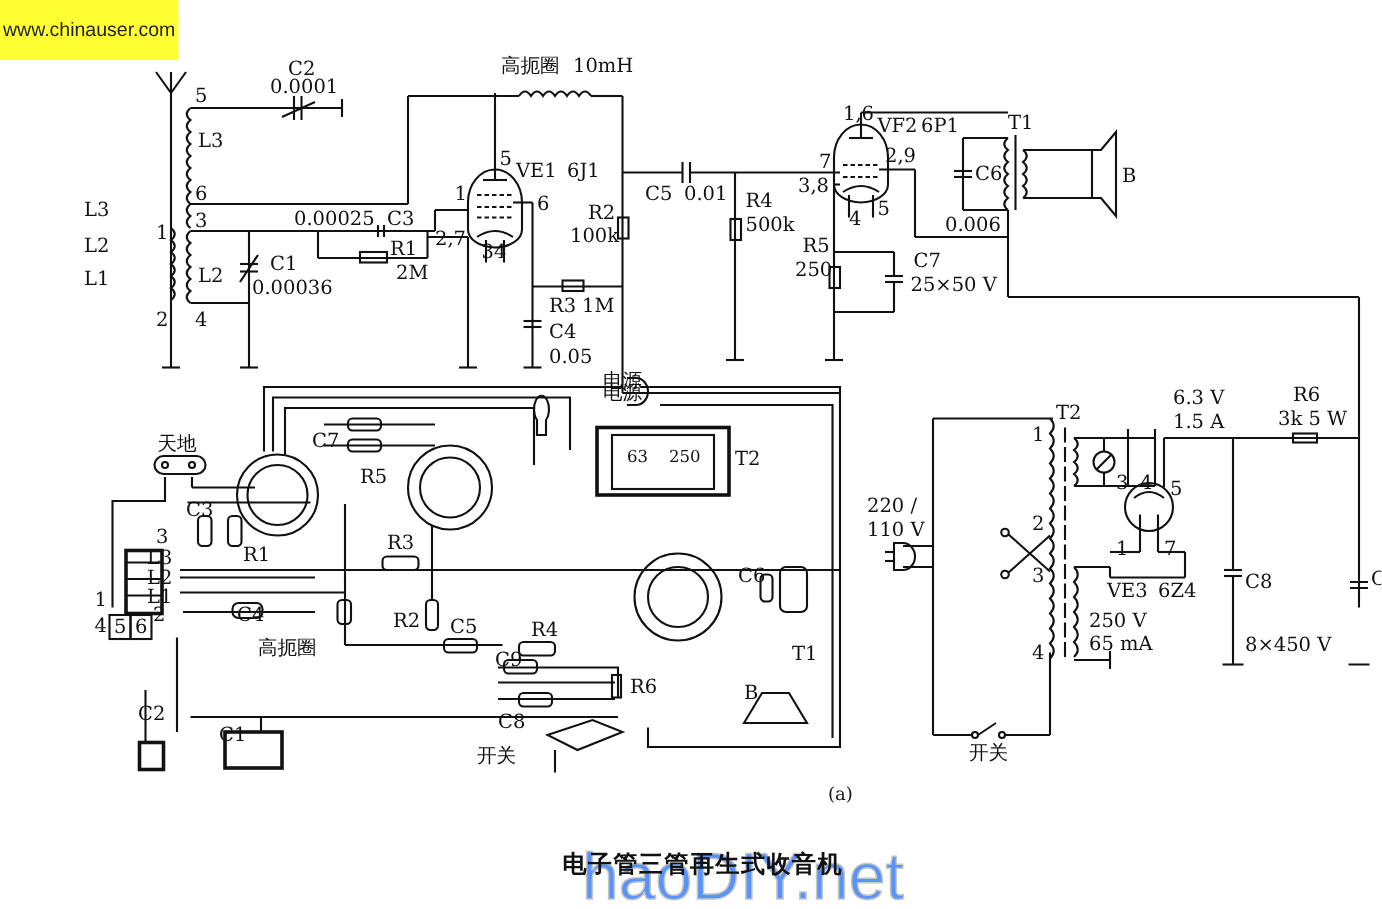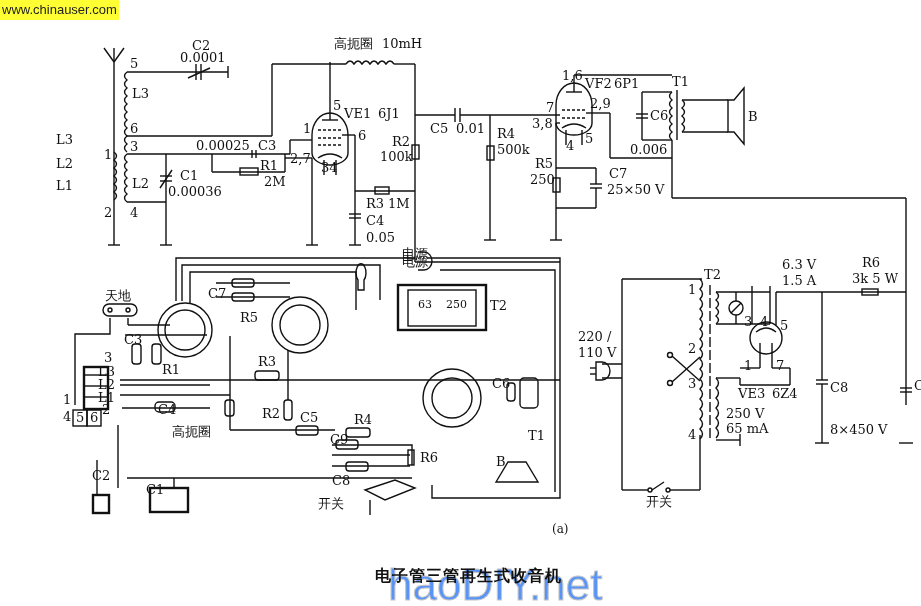--- a/index.html
+++ b/index.html
@@ -3,21 +3,21 @@
 <meta charset="utf-8">
 <style>
   html,body{margin:0;padding:0;background:#fff;}
   body{width:921px;height:606px;position:relative;overflow:hidden;font-family:"DejaVu Serif",serif;color:#111;}
   svg{position:absolute;left:0;top:0;}
   .w{stroke:#111;stroke-width:1.4;fill:none;}
   .wt{stroke:#111;stroke-width:2.4;fill:none;}
   .lbl{font-family:"DejaVu Serif",serif;font-size:13px;fill:#111;}
   .lbls{font-family:"DejaVu Serif",serif;font-size:11px;fill:#111;}
   .cn{font-family:"DejaVu Sans",sans-serif;font-size:13px;fill:#111;}
-  .wm{position:absolute;left:0;top:0;background:#ffff33;color:#222;font-family:"Liberation Sans",sans-serif;font-size:13px;padding:2px 2px;line-height:16px;}
+  .wm{position:absolute;left:0;top:0;background:#ffff33;color:#222;font-family:"Liberation Sans",sans-serif;font-size:13px;padding:12px 2px;line-height:16px;}
   .cap{position:absolute;left:375px;top:566px;font-family:Liberation Sans, sans-serif;font-size:16px;font-weight:bold;letter-spacing:1px;}
   .sub{position:absolute;left:552px;top:522px;font-family:"DejaVu Serif",serif;font-size:12px;}
   .hao{position:absolute;left:388px;top:560px;font-family:"Liberation Sans",sans-serif;font-size:44px;font-weight:normal;color:#3b82f6;-webkit-text-stroke:1px #bbb;opacity:.85;}
 </style>
 </head>
 <body>
 
 <div class="wm">www.chinauser.com</div>
 
 <svg width="921" height="606" viewBox="0 0 921 606">

